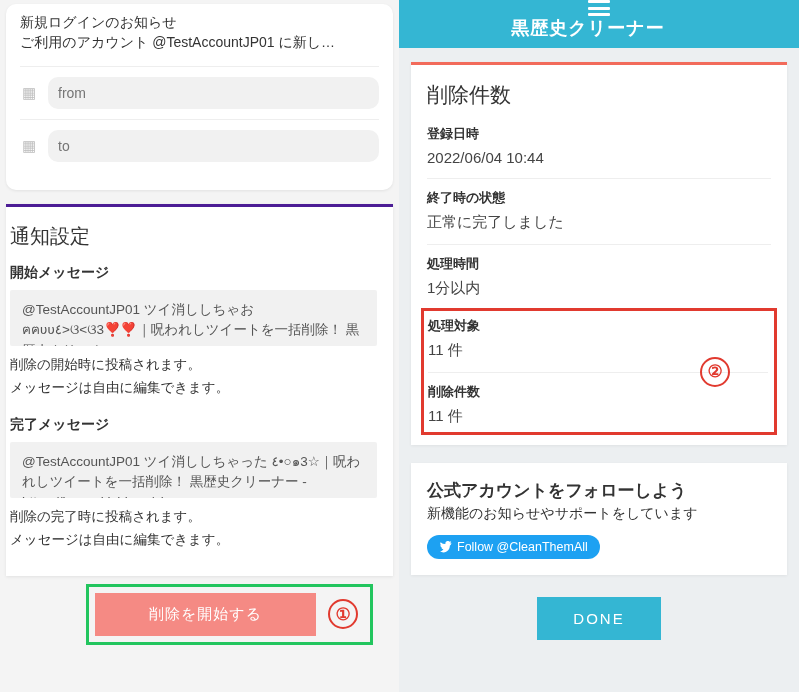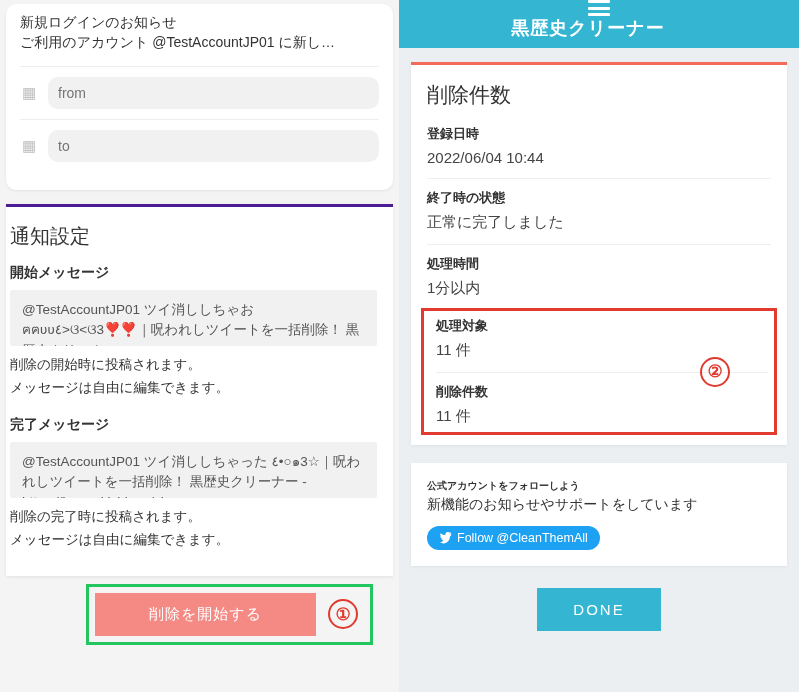--- a/index.html
+++ b/index.html
@@ -92,32 +92,32 @@
     padding: 16px 16px 10px 16px;
     box-shadow: 0 1px 3px rgba(0,0,0,0.06);
     position: relative;
   }
   .result-h { font-size: 21px; color: #333; font-weight: 400; margin-bottom: 16px;}
   .kv-label { font-size: 13px; font-weight: 700; color: #333; margin-bottom: 6px;}
   .kv-value { font-size: 15px; color: #444; padding-bottom: 12px; margin-bottom: 10px; border-bottom: 1px solid #eee;}
   .kv-value.noborder { border-bottom: none; margin-bottom: 4px; padding-bottom: 6px;}
 
   .highlight-box {
-    border: 3px solid #e13a2f; margin: 0 -6px; padding: 6px 6px 2px 12px;
+    border: 3px solid #e13a2f; margin: 0 -6px; padding: 6px 6px 2px 4px;
     position: relative;
   }
   .highlight-box .kv-value { border-bottom: 1px solid #eee; }
   .highlight-box .kv-value.last { border-bottom: none; margin-bottom:0; padding-bottom:4px;}
   .callout-2 { right: 44px; top: 50%; transform: translateY(-50%); }
 
   .follow-card {
     background: #fff; margin: 18px 12px 0 12px; padding: 16px;
     box-shadow: 0 1px 3px rgba(0,0,0,0.06);
   }
-  .follow-t1 { font-size: 10px; font-weight: 700; color: #333; }
+  .follow-t1 { font-size: 17px; font-weight: 700; color: #333; }
   .follow-t2 { font-size: 14px; color: #333; margin: 3px 0 12px 0;}
   .follow-btn {
     background: #1da1f2; color: #fff; border: none; border-radius: 14px;
     padding: 5px 12px; font-size: 12.5px; display: inline-flex; align-items: center; gap: 5px;
     cursor: pointer;
   }
   .follow-btn svg { width: 13px; height: 13px; fill: #fff; }
 
   .done-btn {
     display: block; margin: 22px auto 0 auto; background: #34b6d3; color: #fff;

